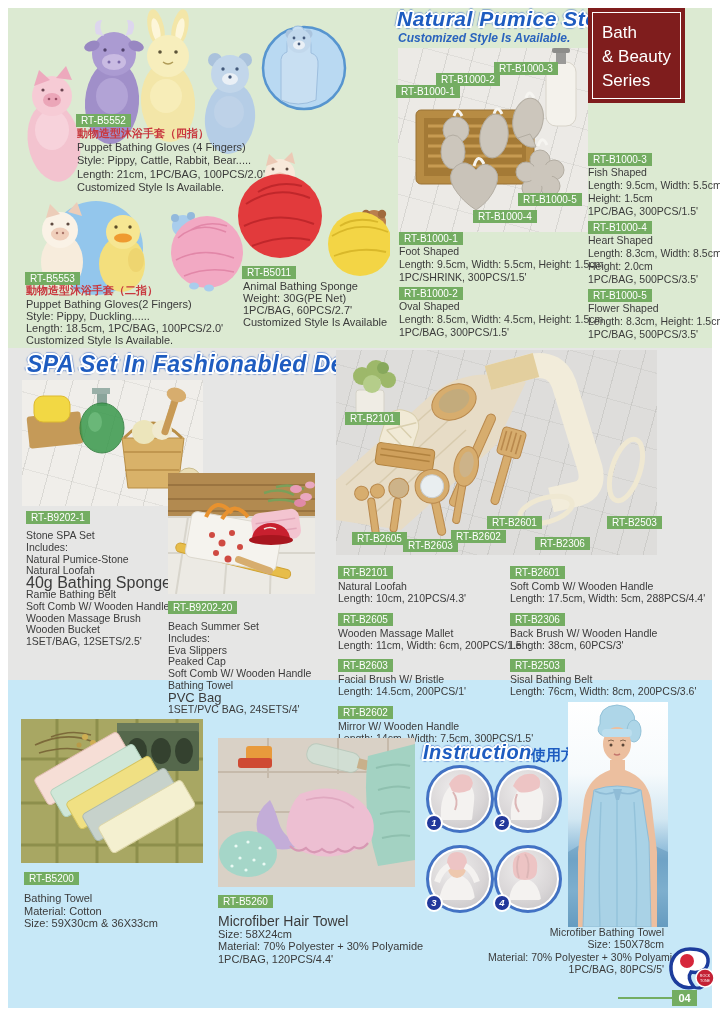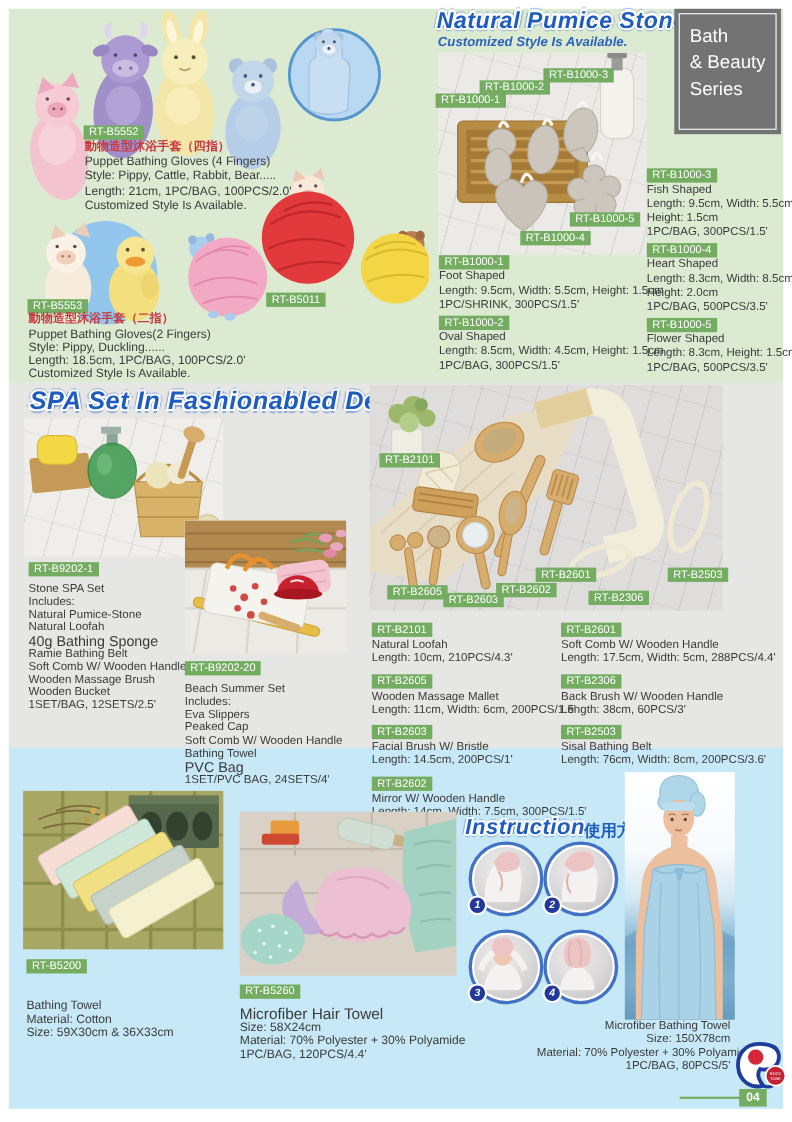--- a/index.html
+++ b/index.html
@@ -14,21 +14,21 @@
   .desc{position:absolute;color:#3b3b3b;white-space:nowrap;}
   .t11 div{font-size:11px;line-height:13.5px;}
   .t10 div{font-size:10.5px;line-height:13px;}
   .cnred{color:#c8383f;font-weight:bold;font-size:11px;line-height:14.5px;}
   .sticker{position:absolute;font-style:italic;font-weight:bold;color:#1e5cc0;white-space:nowrap;letter-spacing:.5px;
     text-shadow:-1.5px -1.5px 0 #fff,1.5px -1.5px 0 #fff,-1.5px 1.5px 0 #fff,1.5px 1.5px 0 #fff,-2px 0 0 #fff,2px 0 0 #fff,0 -2px 0 #fff,0 2px 0 #fff,
     -3px 0 1px rgba(60,110,200,.5),3px 0 1px rgba(60,110,200,.5),0 -3px 1px rgba(60,110,200,.5),0 3px 1px rgba(60,110,200,.5);}
   .subt{position:absolute;font-style:italic;font-weight:bold;color:#2a63bd;font-size:12px;white-space:nowrap;}
   .photo{position:absolute;overflow:hidden;}
   .marble{background-color:#eceae6;background-image:repeating-linear-gradient(105deg,rgba(160,160,155,0) 0 24px,rgba(160,160,155,.28) 24px 25px),repeating-linear-gradient(15deg,rgba(160,160,155,0) 0 36px,rgba(160,160,155,.16) 36px 37px);}
-  .seriesbox{position:absolute;left:613px;top:8px;width:97px;height:114px;background:#737373;}
+  .seriesbox{position:absolute;left:588px;top:8px;width:97px;height:95px;background:#7f1d1d;}
   .seriesbox .inner{position:absolute;left:4px;top:4px;right:4px;bottom:4px;border:1px solid #fff;color:#fff;font-size:17px;line-height:24px;padding:8px 0 0 9px;}
   .icirc{position:absolute;width:62px;height:62px;border-radius:50%;border:3px solid #4272c4;box-shadow:inset 0 0 0 2px #fff;background:radial-gradient(circle at 42% 35%,#eeecec 0%,#d9d6d7 55%,#bdbbbe 100%);}
   .stepnum{position:absolute;left:-4px;bottom:-2px;width:14px;height:14px;border-radius:50%;background:#22389b;border:2px solid #fff;color:#fff;font-size:9.5px;font-style:italic;font-weight:bold;text-align:center;line-height:14px;}
   .pnum{position:absolute;left:672px;top:990px;width:25px;height:16px;background:#74ad62;color:#fff;font-size:11px;font-weight:bold;text-align:center;line-height:16px;}
   .pline{position:absolute;left:618px;top:997px;width:56px;height:2px;background:#74ad62;}
   .rtxt{text-align:right;}
 </style>
 </head>
 <body>
 
@@ -170,20 +170,26 @@
   <div class="badge" style="left:25px;top:272px">RT-B5553</div>
   <div class="desc" style="left:26px;top:283px">
     <div class="cnred">動物造型沐浴手套（二指）</div>
     <div style="font-size:11px;line-height:12.3px">Puppet Bathing Gloves(2 Fingers)</div>
     <div style="font-size:11px;line-height:12.3px">Style: Pippy, Duckling......</div>
     <div style="font-size:11px;line-height:12.3px">Length: 18.5cm,   1PC/BAG, 100PCS/2.0'</div>
     <div style="font-size:11px;line-height:12.3px">Customized Style Is Available.</div>
   </div>
 
   <div class="badge" style="left:242px;top:266px">RT-B5011</div>
+  <div class="desc" style="left:243px;top:280px">
+    <div style="font-size:11px;line-height:12px">Animal Bathing Sponge</div>
+    <div style="font-size:11px;line-height:12px">Weight: 30G(PE Net)</div>
+    <div style="font-size:11px;line-height:12px">1PC/BAG, 60PCS/2.7'</div>
+    <div style="font-size:11px;line-height:12px">Customized Style Is Available</div>
+  </div>
 
   <div class="sticker" style="left:397px;top:7px;font-size:21px">Natural Pumice Stone</div>
   <div class="subt" style="left:398px;top:31px">Customized Style Is Available.</div>
 
   <div class="photo marble" style="left:398px;top:48px;width:190px;height:184px">
     <svg width="190" height="184" viewBox="0 0 190 184">
       <rect x="148" y="14" width="30" height="64" rx="10" fill="#f4f2ec" stroke="#d8d4ca"></rect>
       <rect x="158" y="2" width="10" height="14" fill="#9a9a98"></rect>
         <rect x="154" y="0" width="18" height="5" rx="2" fill="#8c8c8a"></rect>
       <rect x="18" y="62" width="118" height="74" rx="5" fill="#b78c44" stroke="#9a7234"></rect>
@@ -270,21 +276,21 @@
       <circle cx="167" cy="100" r="12" fill="#e9ddb6" stroke="#cbbd8e"></circle>
       <path d="M159,96 q8,8 16,0 M159,104 q8,-8 16,0" stroke="#cbbd8e" stroke-width="1.2" fill="none"></path>
     </svg>
   </div>
   <div class="desc" style="left:26px;top:507px">
     <div style="margin-bottom:5px"><span class="b">RT-B9202-1</span></div>
     <div style="font-size:10.5px;line-height:11.8px">Stone SPA Set</div>
     <div style="font-size:10.5px;line-height:11.8px">Includes:</div>
     <div style="font-size:10.5px;line-height:11.8px">Natural Pumice-Stone</div>
     <div style="font-size:10.5px;line-height:11.8px">Natural Loofah</div>
-    <div style="font-size:13px;line-height:11.8px">40g Bathing Sponge</div>
+    <div style="font-size:16px;line-height:11.8px">40g Bathing Sponge</div>
     <div style="font-size:10.5px;line-height:11.8px">Ramie Bathing Belt</div>
     <div style="font-size:10.5px;line-height:11.8px">Soft Comb W/ Wooden Handle</div>
     <div style="font-size:10.5px;line-height:11.8px">Wooden Massage Brush</div>
     <div style="font-size:10.5px;line-height:11.8px">Wooden Bucket</div>
     <div style="font-size:10.5px;line-height:11.8px">1SET/BAG, 12SETS/2.5'</div>
   </div>
 
   <div class="photo" style="left:168px;top:473px;width:147px;height:121px;background:#eceae4">
     <svg width="147" height="121" viewBox="0 0 147 121">
       <rect x="0" y="0" width="147" height="44" fill="#b28a50"></rect>
@@ -447,21 +453,21 @@
       <g>
         <rect x="14" y="34" width="96" height="31" rx="4" fill="#f6ded6" stroke="#e2bfb4" transform="rotate(-30 62 50)"></rect>
         <rect x="30" y="46" width="96" height="31" rx="4" fill="#cfe7d8" stroke="#b2d2be" transform="rotate(-30 78 62)"></rect>
         <rect x="46" y="58" width="96" height="31" rx="4" fill="#f0e083" stroke="#d6c45e" transform="rotate(-30 94 74)"></rect>
         <rect x="62" y="70" width="96" height="31" rx="4" fill="#c7d2cb" stroke="#aab8b0" transform="rotate(-30 110 86)"></rect>
         <rect x="78" y="82" width="96" height="31" rx="4" fill="#f4f0d0" stroke="#ddd6a8" transform="rotate(-30 126 98)"></rect>
       </g>
     </svg>
   </div>
   <div class="desc" style="left:24px;top:868px">
-    <div style="margin-bottom:22px"><span class="b">RT-B5200</span></div>
+    <div style="margin-bottom:6px"><span class="b">RT-B5200</span></div>
     <div style="font-size:11px;line-height:12.5px">Bathing Towel</div>
     <div style="font-size:11px;line-height:12.5px">Material: Cotton</div>
     <div style="font-size:11px;line-height:12.5px">Size: 59X30cm &amp; 36X33cm</div>
   </div>
 
   <div class="photo" style="left:218px;top:738px;width:197px;height:149px;background:#d9d1c6">
     <svg width="197" height="149" viewBox="0 0 197 149">
       <path d="M0,34 H197 M0,74 H197 M50,0 V40 M120,0 V36 M170,0 V36" stroke="#c6baab" stroke-width="2"></path>
       <rect x="28" y="8" width="26" height="16" rx="3" fill="#e89a3c"></rect>
       <rect x="20" y="20" width="34" height="10" rx="3" fill="#cf4a33"></rect>

